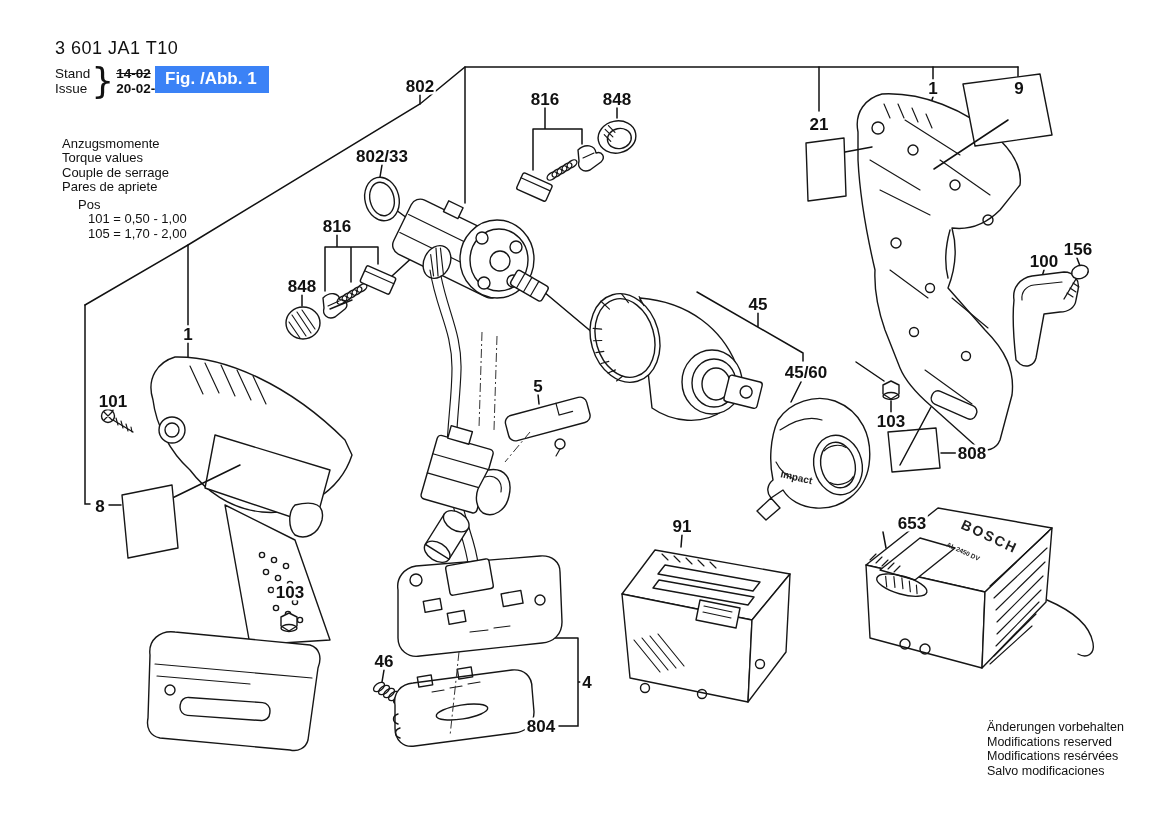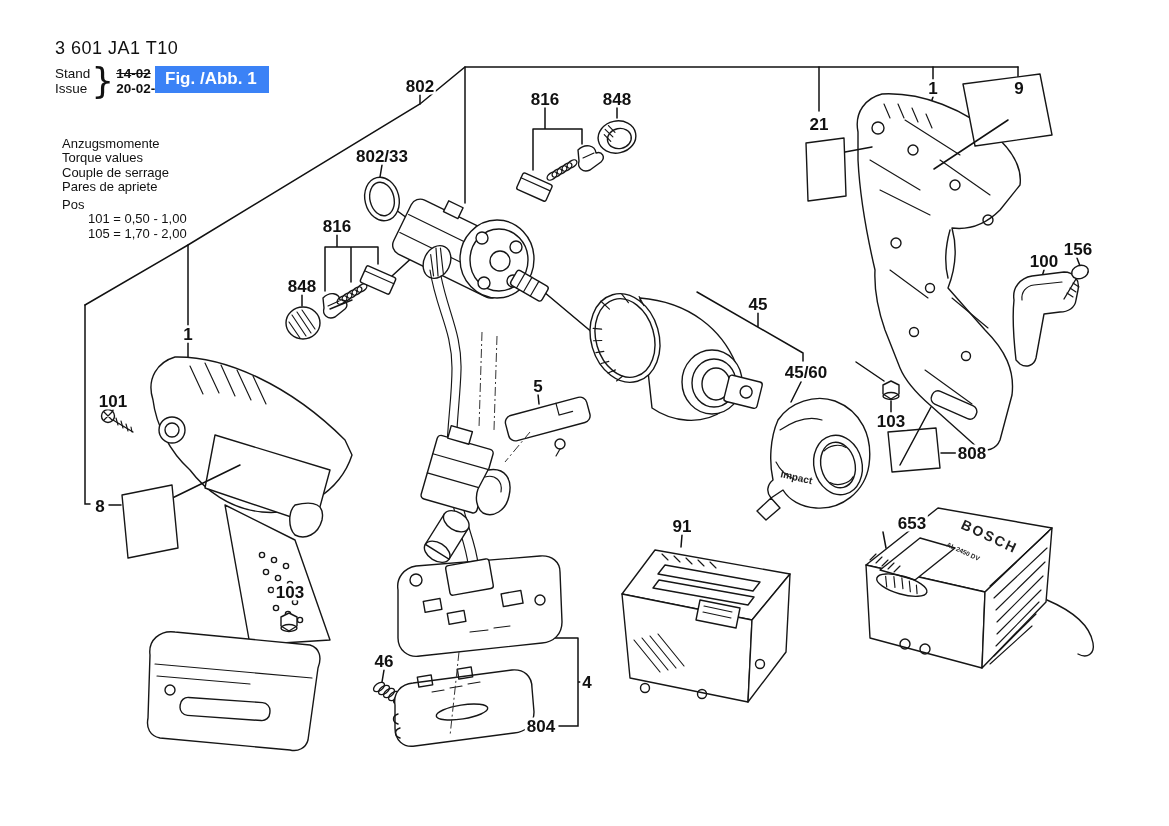--- a/index.html
+++ b/index.html
@@ -17,21 +17,21 @@
       font-weight:bold;font-size:17px;line-height:1;background:#fff;padding:0 2px;white-space:nowrap;}
   .typeno{position:absolute;left:55px;top:38px;font-size:18px;letter-spacing:.5px;}
   .issueblk{position:absolute;left:55px;top:66px;display:flex;align-items:center;font-size:13.5px;}
   .issueblk .lbls div{line-height:15px;}
   .brace{font-family:"DejaVu Sans",sans-serif;font-size:36px;font-weight:400;line-height:30px;margin:0 2px 0 1px;}
   .dates div{line-height:15px;font-weight:bold;}
   .strike{text-decoration:line-through;}
   .figbadge{position:absolute;left:155px;top:66px;background:#3b82f6;color:#fff;font-weight:bold;
             font-size:17px;padding:3px 12px 4px 10px;z-index:3;}
   .torque{position:absolute;left:62px;top:137px;font-size:13px;line-height:14.3px;}
-  .torque .pos{margin-top:4px;}
+  .torque .pos{margin-top:4px;margin-left:16px;}
   .torque .tv{padding-left:26px;}
   .footer{position:absolute;left:987px;top:720px;font-size:12.5px;line-height:14.5px;}
 </style>
 </head>
 <body>
 
 <div class="canvas">
 
   <svg class="art" width="1169" height="826" viewBox="0 0 1169 826">
 
@@ -383,20 +383,26 @@
   <div class="txt torque">
     <div>Anzugsmomente</div>
     <div>Torque values</div>
     <div>Couple de serrage</div>
     <div>Pares de apriete</div>
     <div class="pos">Pos</div>
     <div class="tv">101 =  0,50 - 1,00</div>
     <div class="tv">105 =  1,70 - 2,00</div>
   </div>
 
+  <div class="txt footer">
+    <div>Änderungen vorbehalten</div>
+    <div>Modifications reserved</div>
+    <div>Modifications resérvées</div>
+    <div>Salvo modificaciones</div>
+  </div>
 
   <div class="co" style="left:420px;top:86px">802</div>
   <div class="co" style="left:382px;top:156px">802/33</div>
   <div class="co" style="left:545px;top:99px">816</div>
   <div class="co" style="left:617px;top:99px">848</div>
   <div class="co" style="left:337px;top:226px">816</div>
   <div class="co" style="left:302px;top:286px">848</div>
   <div class="co" style="left:819px;top:124px">21</div>
   <div class="co" style="left:933px;top:88px">1</div>
   <div class="co" style="left:1019px;top:88px">9</div>

